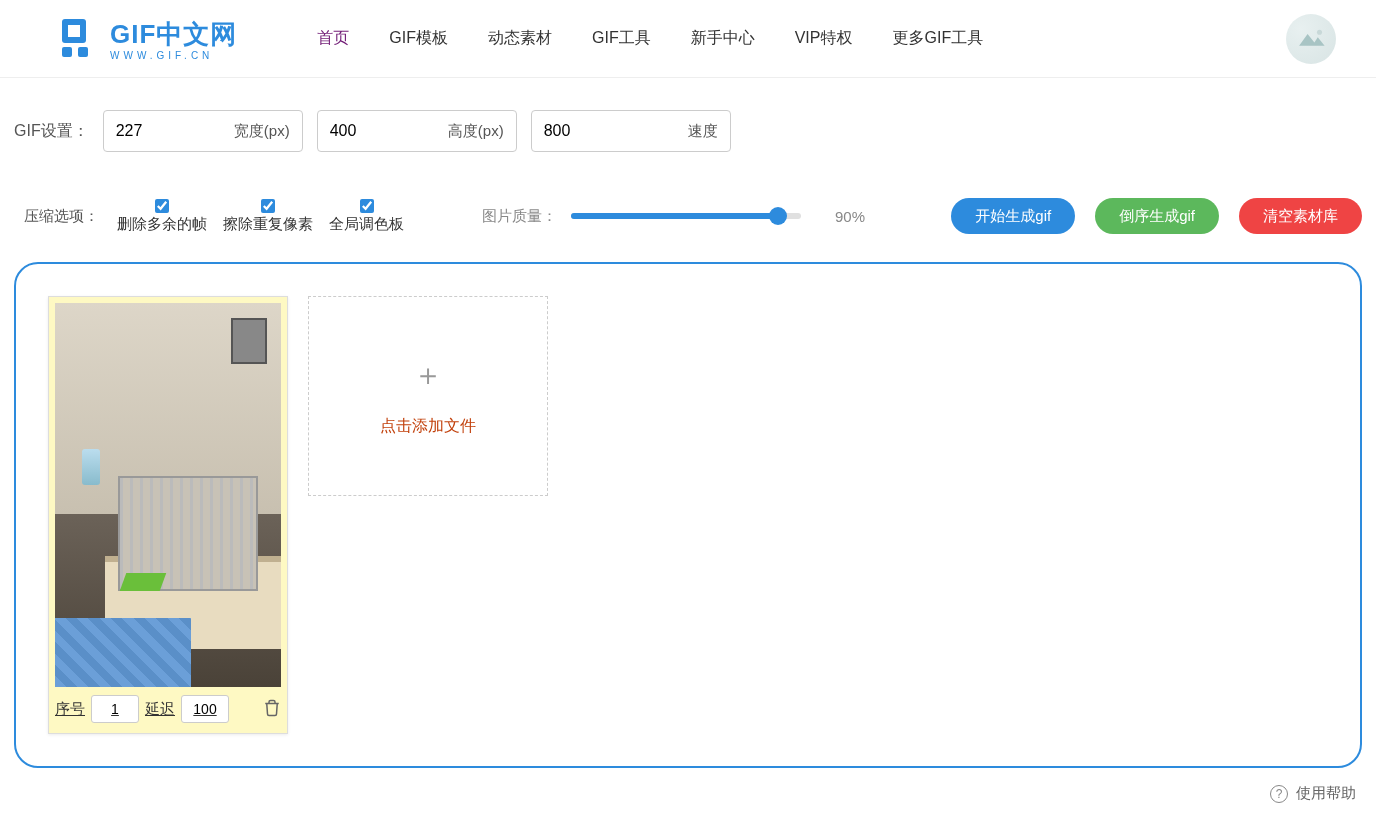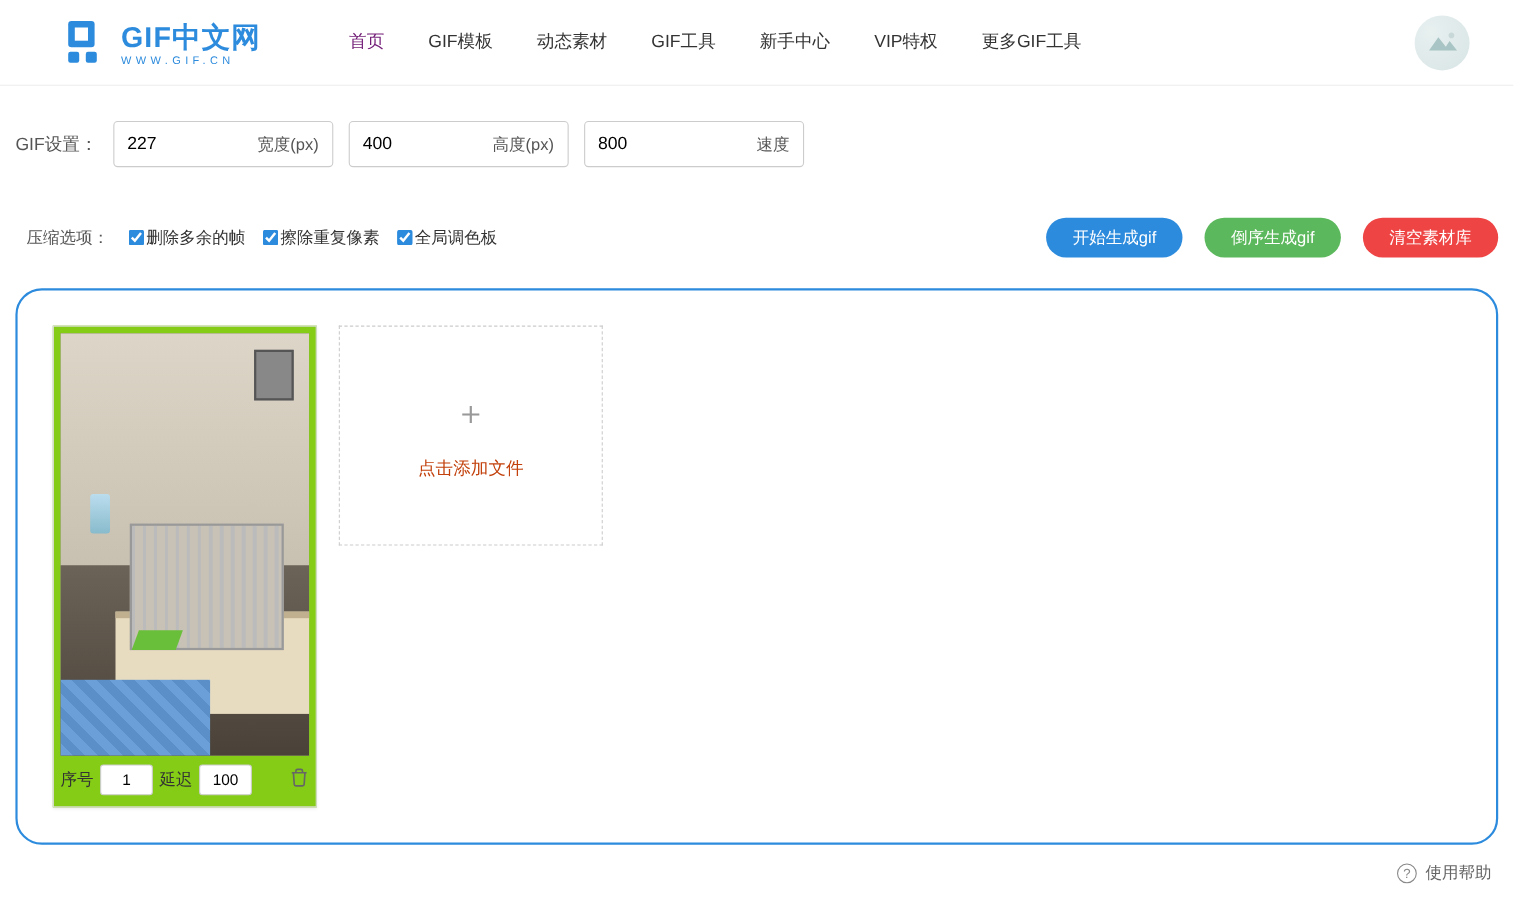--- a/index.html
+++ b/index.html
@@ -112,20 +112,21 @@
     align-items: center;
     gap: 16px;
   }
   .checkbox-item {
     display: flex;
     align-items: center;
     gap: 2px;
     font-size: 15px;
     color: #333;
     cursor: pointer;
+    flex-direction: column;
   }
   .checkbox-item input[type="checkbox"] {
     width: 14px;
     height: 14px;
     accent-color: #2d8bdd;
     cursor: pointer;
   }
   .quality-block {
     display: flex;
     align-items: center;
@@ -189,23 +190,24 @@
     border-radius: 24px;
     min-height: 500px;
     padding: 32px;
     display: flex;
     gap: 20px;
     align-items: flex-start;
   }
   .frame-card {
     width: 240px;
     border: 1px solid #ddd;
-    background: #84cc16;
+    background: #fef9c3;
     padding: 6px;
     box-shadow: 0 1px 3px rgba(0,0,0,0.08);
+    text-decoration: underline;
   }
   .frame-thumb {
     width: 100%;
     height: 384px;
     background: #908878;
     position: relative;
     overflow: hidden;
   }
   
   .thumb-wall { position:absolute; top:0; left:0; right:0; height:55%; background:linear-gradient(#ddd6c8,#c8c0b0);}
@@ -335,20 +337,29 @@
     <label class="checkbox-item">
       <input type="checkbox" checked="" style="">
       <span>擦除重复像素</span>
     </label>
     <label class="checkbox-item">
       <input type="checkbox" checked="" style="">
       <span>全局调色板</span>
     </label>
   </div>
 
+  <div class="quality-block">
+    <span class="quality-label">图片质量：</span>
+    <div class="slider-wrap">
+      <div class="slider-track"></div>
+      <div class="slider-fill"></div>
+      <div class="slider-thumb"></div>
+    </div>
+    <span class="quality-value">90%</span>
+  </div>
 
   <div class="action-buttons">
     <button class="btn btn-primary">开始生成gif</button>
     <button class="btn btn-success">倒序生成gif</button>
     <button class="btn btn-danger">清空素材库</button>
   </div>
 </div>
 
 <div class="workspace">
   <div class="frame-card">

